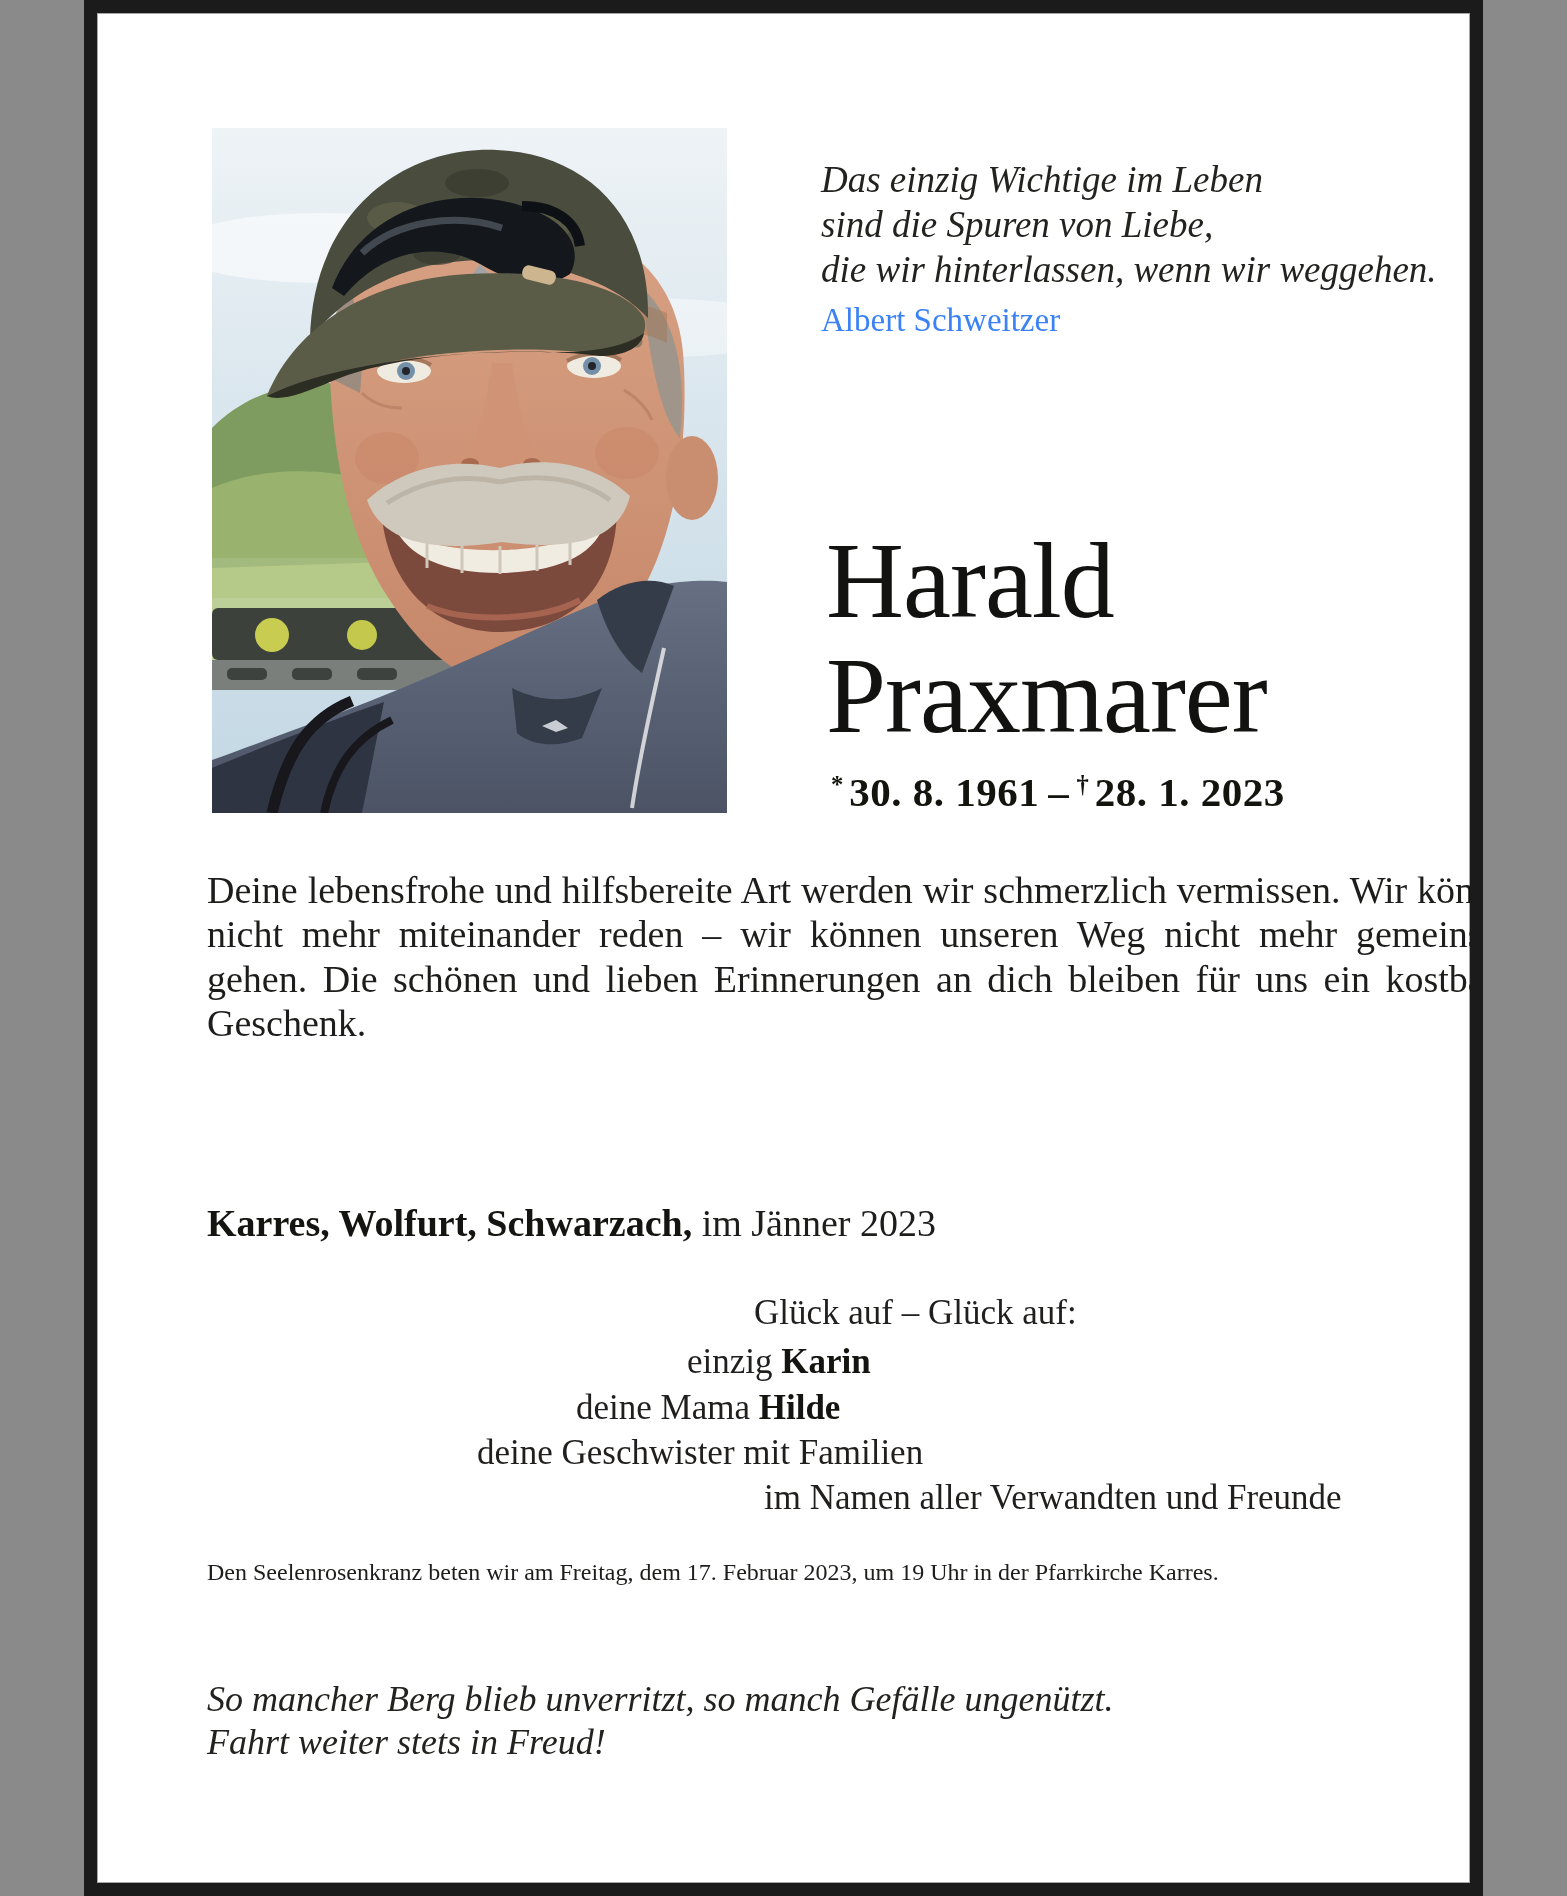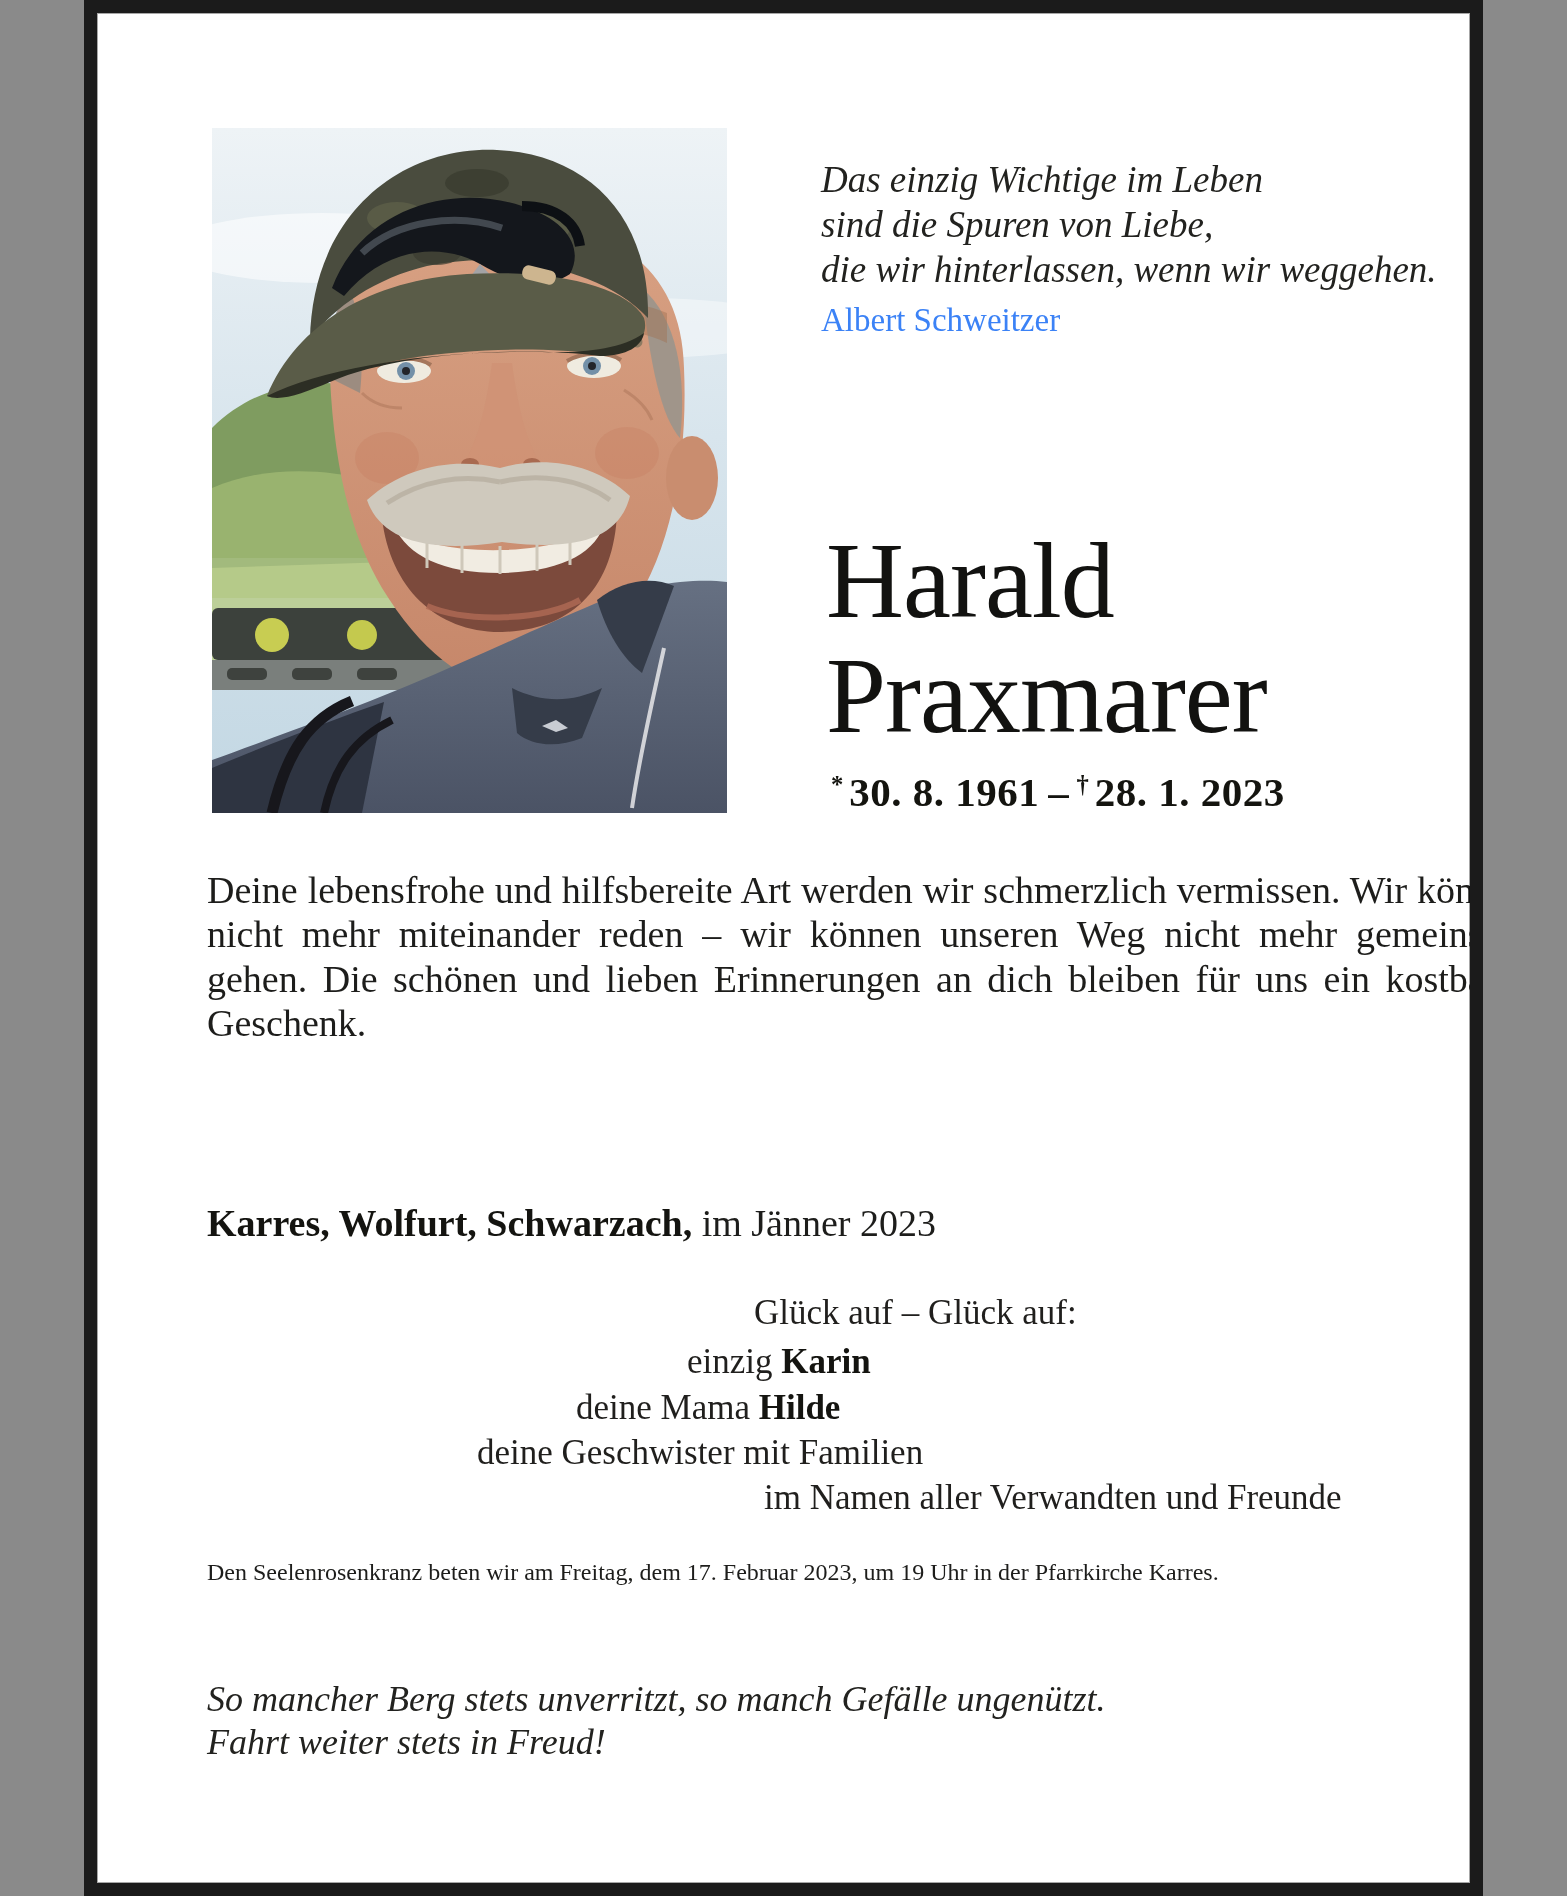--- a/index.html
+++ b/index.html
@@ -226,18 +226,18 @@
     <span>deine Mama </span><span class="b">Hilde</span>
   </div>
   <div class="fline mourner-3">
     <span>deine Geschwister mit Familien</span><span class="b"></span>
   </div>
   <div class="fline collective">im Namen aller Verwandten und Freunde</div>
 
   <div class="rosary">Den Seelenrosenkranz beten wir am Freitag, dem 17. Februar 2023, um 19 Uhr in der Pfarrkirche Karres.</div>
 
   <div class="verse">
-    <span class="vline">So mancher Berg stets unverritzt, so manch Gefälle ungenützt.</span>
+    <span class="vline">So mancher Berg blieb unverritzt, so manch Gefälle ungenützt.</span>
     <span class="vline">Fahrt weiter stets in Freud!</span>
   </div>
 
   <div class="frame"></div>
 </div>
 
 </body></html>

